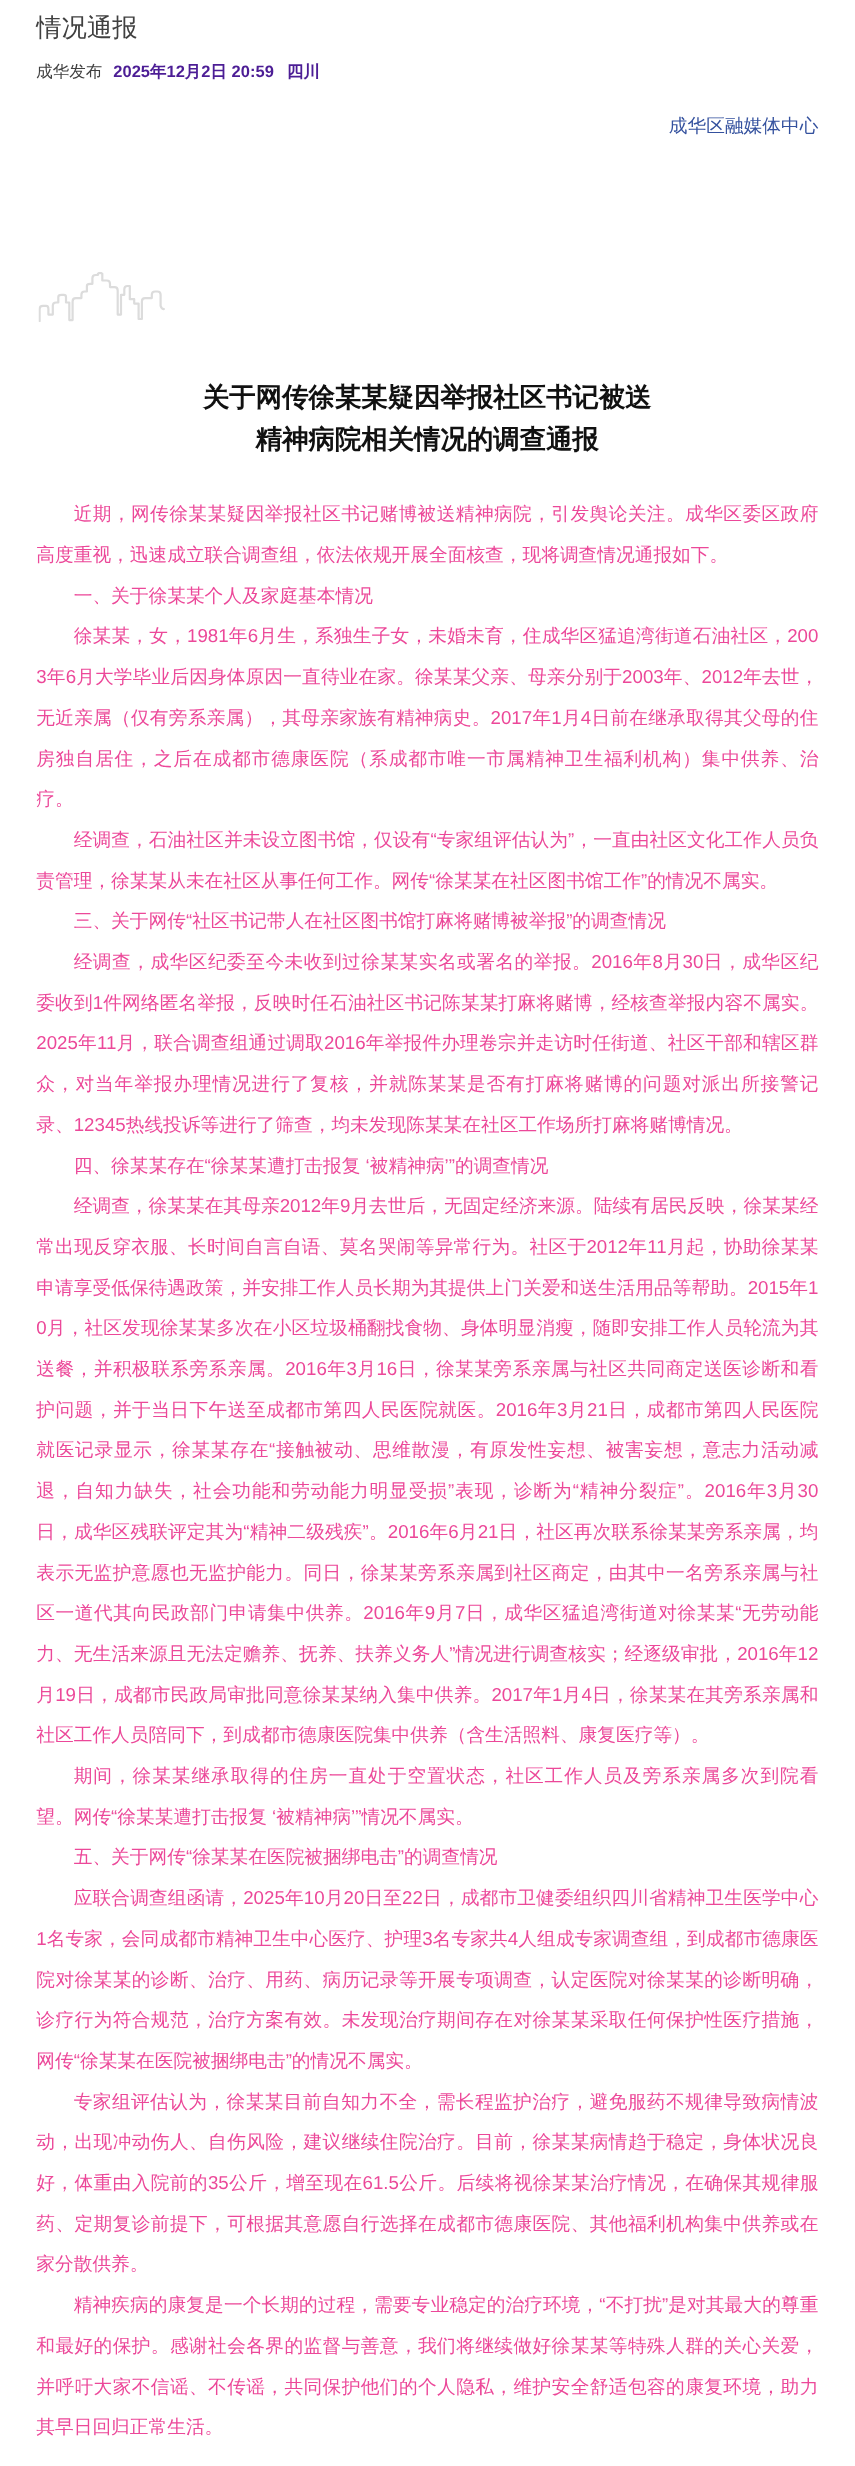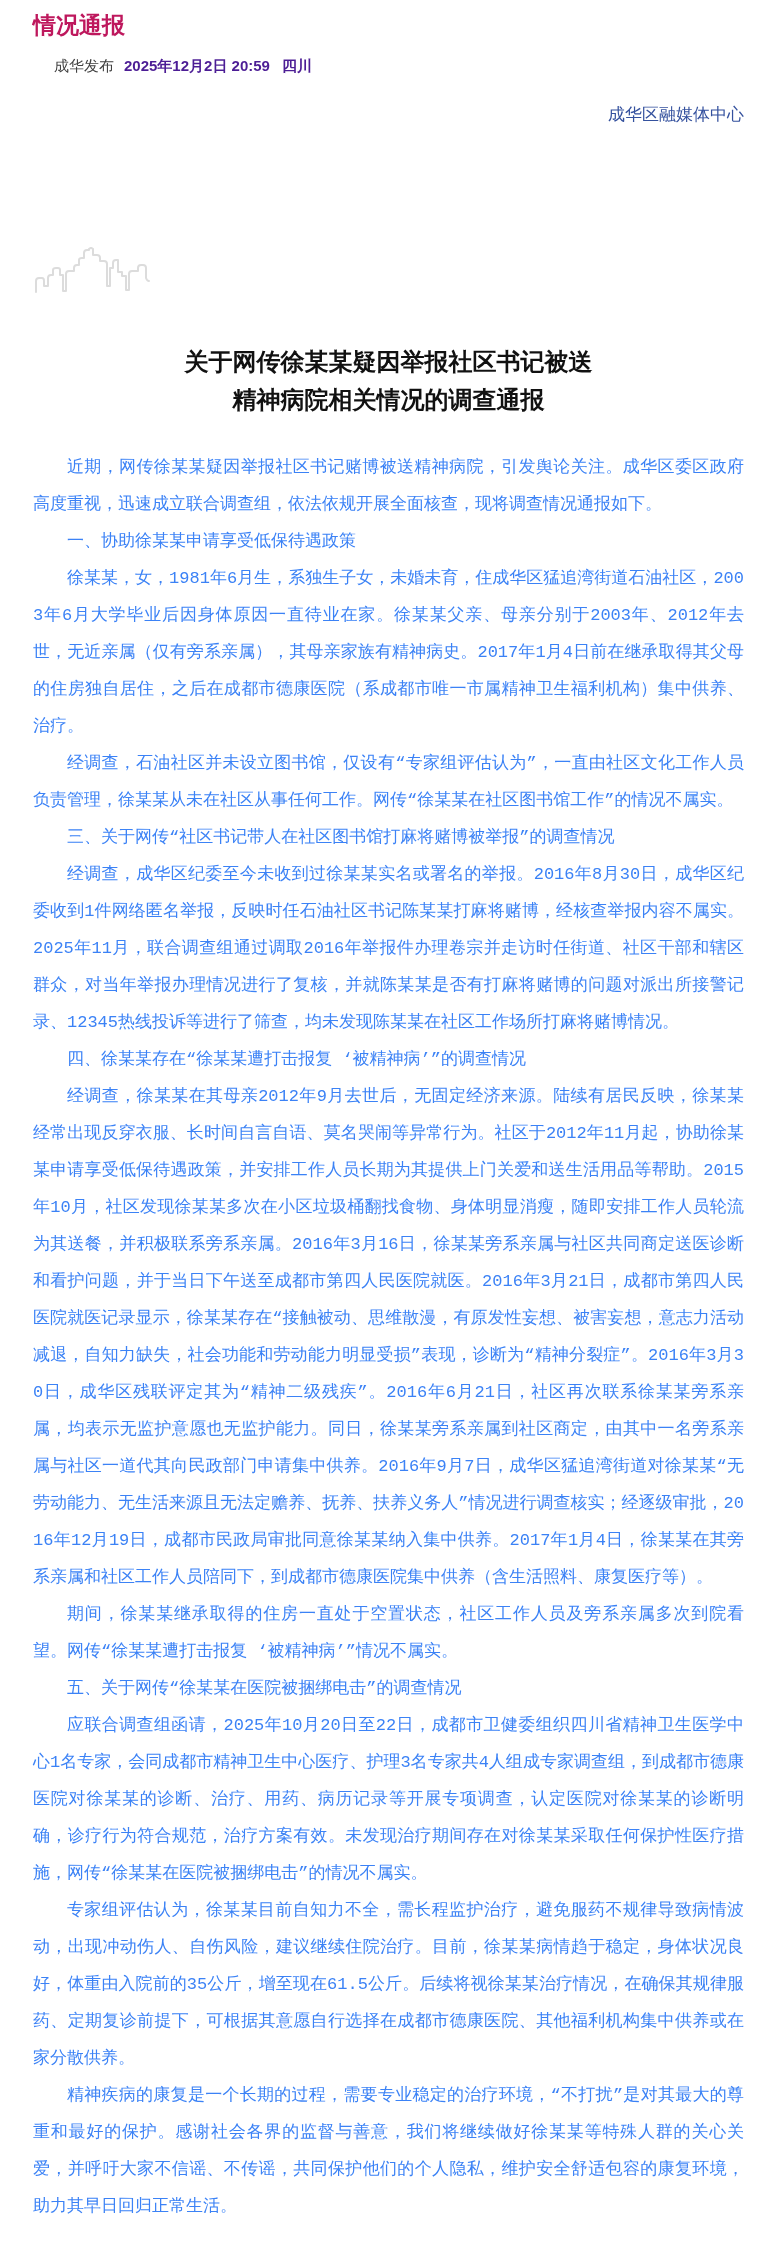--- a/index.html
+++ b/index.html
@@ -8,34 +8,33 @@
     width: 777px;
     min-height: 2242px;
     margin: 0 auto;
     font-family: "Liberation Sans", "DejaVu Sans", sans-serif;
     color: #262626;
   }
   .page { padding: 10px 33px 24px 33px; }
 
   .page-title {
     font-size: 23px;
-    font-weight: 700;
-    color: #be185d;
+    font-weight: 400;
+    color: #404040;
     line-height: 30px;
   }
 
   .byline {
     margin-top: 15px;
     font-size: 15px;
     line-height: 21px;
     display: flex;
     align-items: baseline;
     gap: 10px;
     white-space: nowrap;
-    margin-left: 21px;
   }
   .byline .account { color: #404040; }
   .byline .meta { color: #4c1d95; font-weight: bold; }
   .byline .loc { margin-left: 2px; }
 
   .author-line {
     margin-top: 27px;
     font-size: 17px;
     line-height: 24px;
     color: #34519e;
@@ -56,23 +55,22 @@
     color: #111111;
     line-height: 38px;
   }
 
   .article-body { margin-top: 30px; }
   .article-body .para {
     font-size: 17px;
     line-height: 37px;
     text-align: justify;
     text-indent: 2em;
-    color: #3b82f6;
+    color: #ec4899;
     word-break: break-all;
-    font-family: Liberation Mono, monospace;
   }
 </style>
 </head>
 <body>
 
 <div class="page">
 
   <h1 class="page-title">情况通报</h1>
 
   <div class="byline">
@@ -89,21 +87,21 @@
     </svg>
   </div>
 
   <div class="article-title">
     <div>关于网传徐某某疑因举报社区书记被送</div>
     <div>精神病院相关情况的调查通报</div>
   </div>
 
   <div class="article-body">
       <p class="para">近期，网传徐某某疑因举报社区书记赌博被送精神病院，引发舆论关注。成华区委区政府高度重视，迅速成立联合调查组，依法依规开展全面核查，现将调查情况通报如下。</p>
-      <p class="para">一、协助徐某某申请享受低保待遇政策</p>
+      <p class="para">一、关于徐某某个人及家庭基本情况</p>
       <p class="para">徐某某，女，1981年6月生，系独生子女，未婚未育，住成华区猛追湾街道石油社区，2003年6月大学毕业后因身体原因一直待业在家。徐某某父亲、母亲分别于2003年、2012年去世，无近亲属（仅有旁系亲属），其母亲家族有精神病史。2017年1月4日前在继承取得其父母的住房独自居住，之后在成都市德康医院（系成都市唯一市属精神卫生福利机构）集中供养、治疗。</p>
       <p class="para">经调查，石油社区并未设立图书馆，仅设有“专家组评估认为”，一直由社区文化工作人员负责管理，徐某某从未在社区从事任何工作。网传“徐某某在社区图书馆工作”的情况不属实。</p>
       <p class="para">三、关于网传“社区书记带人在社区图书馆打麻将赌博被举报”的调查情况</p>
       <p class="para">经调查，成华区纪委至今未收到过徐某某实名或署名的举报。2016年8月30日，成华区纪委收到1件网络匿名举报，反映时任石油社区书记陈某某打麻将赌博，经核查举报内容不属实。2025年11月，联合调查组通过调取2016年举报件办理卷宗并走访时任街道、社区干部和辖区群众，对当年举报办理情况进行了复核，并就陈某某是否有打麻将赌博的问题对派出所接警记录、12345热线投诉等进行了筛查，均未发现陈某某在社区工作场所打麻将赌博情况。</p>
       <p class="para">四、徐某某存在“徐某某遭打击报复 ‘被精神病’”的调查情况</p>
       <p class="para">经调查，徐某某在其母亲2012年9月去世后，无固定经济来源。陆续有居民反映，徐某某经常出现反穿衣服、长时间自言自语、莫名哭闹等异常行为。社区于2012年11月起，协助徐某某申请享受低保待遇政策，并安排工作人员长期为其提供上门关爱和送生活用品等帮助。2015年10月，社区发现徐某某多次在小区垃圾桶翻找食物、身体明显消瘦，随即安排工作人员轮流为其送餐，并积极联系旁系亲属。2016年3月16日，徐某某旁系亲属与社区共同商定送医诊断和看护问题，并于当日下午送至成都市第四人民医院就医。2016年3月21日，成都市第四人民医院就医记录显示，徐某某存在“接触被动、思维散漫，有原发性妄想、被害妄想，意志力活动减退，自知力缺失，社会功能和劳动能力明显受损”表现，诊断为“精神分裂症”。2016年3月30日，成华区残联评定其为“精神二级残疾”。2016年6月21日，社区再次联系徐某某旁系亲属，均表示无监护意愿也无监护能力。同日，徐某某旁系亲属到社区商定，由其中一名旁系亲属与社区一道代其向民政部门申请集中供养。2016年9月7日，成华区猛追湾街道对徐某某“无劳动能力、无生活来源且无法定赡养、抚养、扶养义务人”情况进行调查核实；经逐级审批，2016年12月19日，成都市民政局审批同意徐某某纳入集中供养。2017年1月4日，徐某某在其旁系亲属和社区工作人员陪同下，到成都市德康医院集中供养（含生活照料、康复医疗等）。</p>
       <p class="para">期间，徐某某继承取得的住房一直处于空置状态，社区工作人员及旁系亲属多次到院看望。网传“徐某某遭打击报复 ‘被精神病’”情况不属实。</p>
       <p class="para">五、关于网传“徐某某在医院被捆绑电击”的调查情况</p>
       <p class="para">应联合调查组函请，2025年10月20日至22日，成都市卫健委组织四川省精神卫生医学中心1名专家，会同成都市精神卫生中心医疗、护理3名专家共4人组成专家调查组，到成都市德康医院对徐某某的诊断、治疗、用药、病历记录等开展专项调查，认定医院对徐某某的诊断明确，诊疗行为符合规范，治疗方案有效。未发现治疗期间存在对徐某某采取任何保护性医疗措施，网传“徐某某在医院被捆绑电击”的情况不属实。</p>
       <p class="para">专家组评估认为，徐某某目前自知力不全，需长程监护治疗，避免服药不规律导致病情波动，出现冲动伤人、自伤风险，建议继续住院治疗。目前，徐某某病情趋于稳定，身体状况良好，体重由入院前的35公斤，增至现在61.5公斤。后续将视徐某某治疗情况，在确保其规律服药、定期复诊前提下，可根据其意愿自行选择在成都市德康医院、其他福利机构集中供养或在家分散供养。</p>

